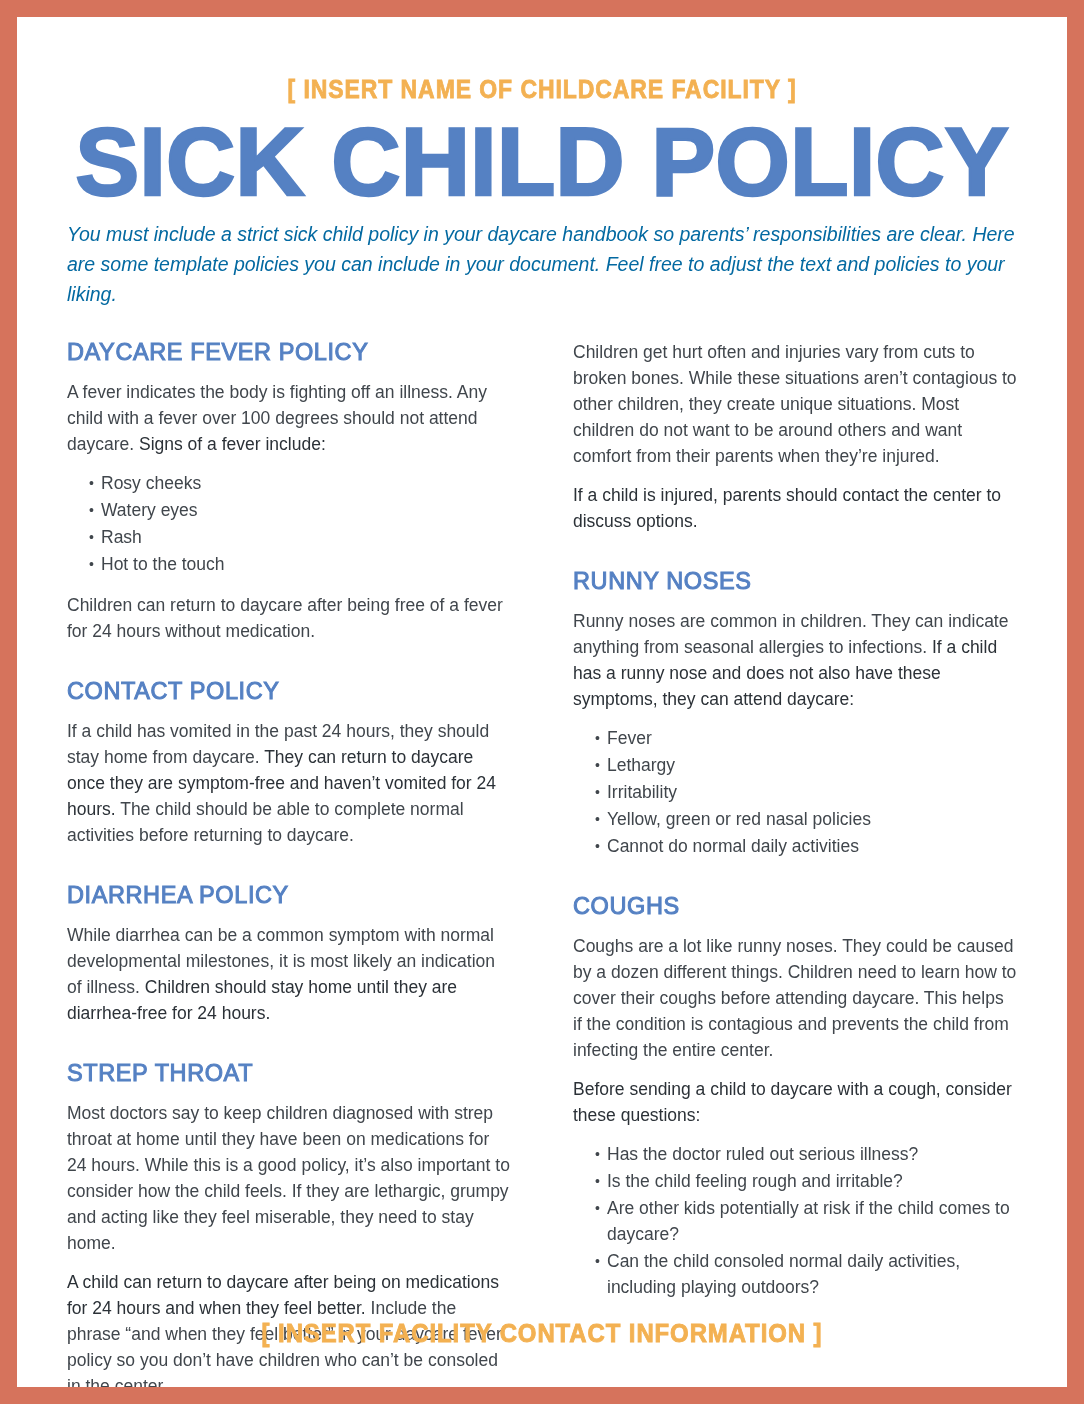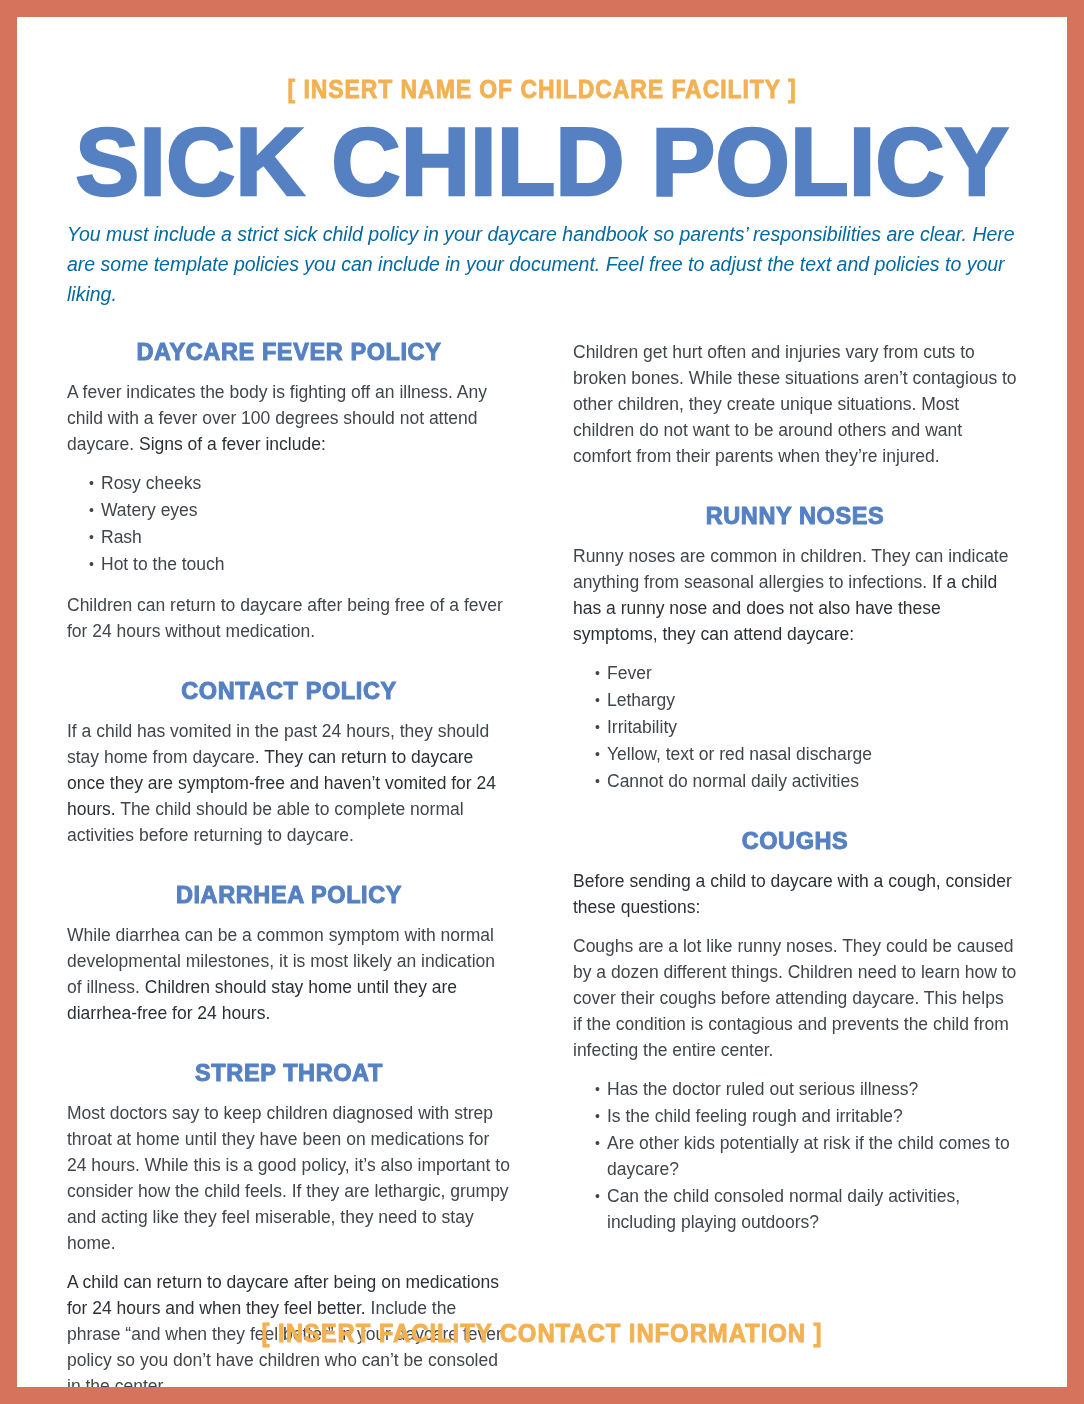--- a/index.html
+++ b/index.html
@@ -60,26 +60,25 @@
   .columns {
     margin-top: 30px;
     display: flex;
     gap: 62px;
   }
   .column { flex: 1 1 0; min-width: 0; }
   .section { margin-bottom: 34px; }
   .section .heading {
     color: var(--blue);
     font-size: 23.5px;
-    font-weight: bold;
+    font-weight: normal;
     letter-spacing: 0.6px;
     -webkit-text-stroke: 1px var(--blue);
     margin-bottom: 13px;
     white-space: nowrap;
-    text-align: center;
   }
   .para {
     font-size: 17.5px;
     line-height: 26px;
     color: var(--ink);
     margin-bottom: 13px;
   }
   .para:last-child { margin-bottom: 0; }
   .para .b {
     font-weight: normal;
@@ -167,51 +166,52 @@
           </section>
           <section class="section">
             <h2 class="heading">STREP THROAT</h2>
             <p class="para"><span>Most doctors say to keep children diagnosed with strep throat at home until they have been on medications for 24 hours. While this is a good policy, it’s also important to consider how the child feels. If they are lethargic, grumpy and acting like they feel miserable, they need to stay home.</span></p>
             <p class="para"><span class="b">A child can return to daycare after being on medications for 24 hours and when they feel better.</span><span> Include the phrase “and when they feel better” in your daycare fever policy so you don’t have children who can’t be consoled in the center.</span></p>
           </section>
         </div>
       <div class="column">
           <section class="section">
             <p class="para"><span>Children get hurt often and injuries vary from cuts to broken bones. While these situations aren’t contagious to other children, they create unique situations. Most children do not want to be around others and want comfort from their parents when they’re injured.</span></p>
+            <p class="para"><span class="b">If a child is injured, parents should contact the center to discuss options.</span></p>
           </section>
           <section class="section">
             <h2 class="heading">RUNNY NOSES</h2>
             <p class="para"><span>Runny noses are common in children. They can indicate anything from seasonal allergies to infections. </span><span class="b">If a child has a runny nose and does not also have these symptoms, they can attend daycare:</span></p>
             <ul class="bullets">
               <li>
                 <span class="marker">•</span>
                 <span class="li-text">Fever</span>
               </li>
               <li>
                 <span class="marker">•</span>
                 <span class="li-text">Lethargy</span>
               </li>
               <li>
                 <span class="marker">•</span>
                 <span class="li-text">Irritability</span>
               </li>
               <li>
                 <span class="marker">•</span>
-                <span class="li-text">Yellow, text or red nasal discharge</span>
+                <span class="li-text">Yellow, green or red nasal policies</span>
               </li>
               <li>
                 <span class="marker">•</span>
                 <span class="li-text">Cannot do normal daily activities</span>
               </li>
             </ul>
           </section>
           <section class="section">
             <h2 class="heading">COUGHS</h2>
+            <p class="para"><span>Coughs are a lot like runny noses. They could be caused by a dozen different things. Children need to learn how to cover their coughs before attending daycare. This helps if the condition is contagious and prevents the child from infecting the entire center.</span></p>
             <p class="para"><span class="b">Before sending a child to daycare with a cough, consider these questions:</span></p>
-            <p class="para"><span>Coughs are a lot like runny noses. They could be caused by a dozen different things. Children need to learn how to cover their coughs before attending daycare. This helps if the condition is contagious and prevents the child from infecting the entire center.</span></p>
             <ul class="bullets">
               <li>
                 <span class="marker">•</span>
                 <span class="li-text">Has the doctor ruled out serious illness?</span>
               </li>
               <li>
                 <span class="marker">•</span>
                 <span class="li-text">Is the child feeling rough and irritable?</span>
               </li>
               <li>

